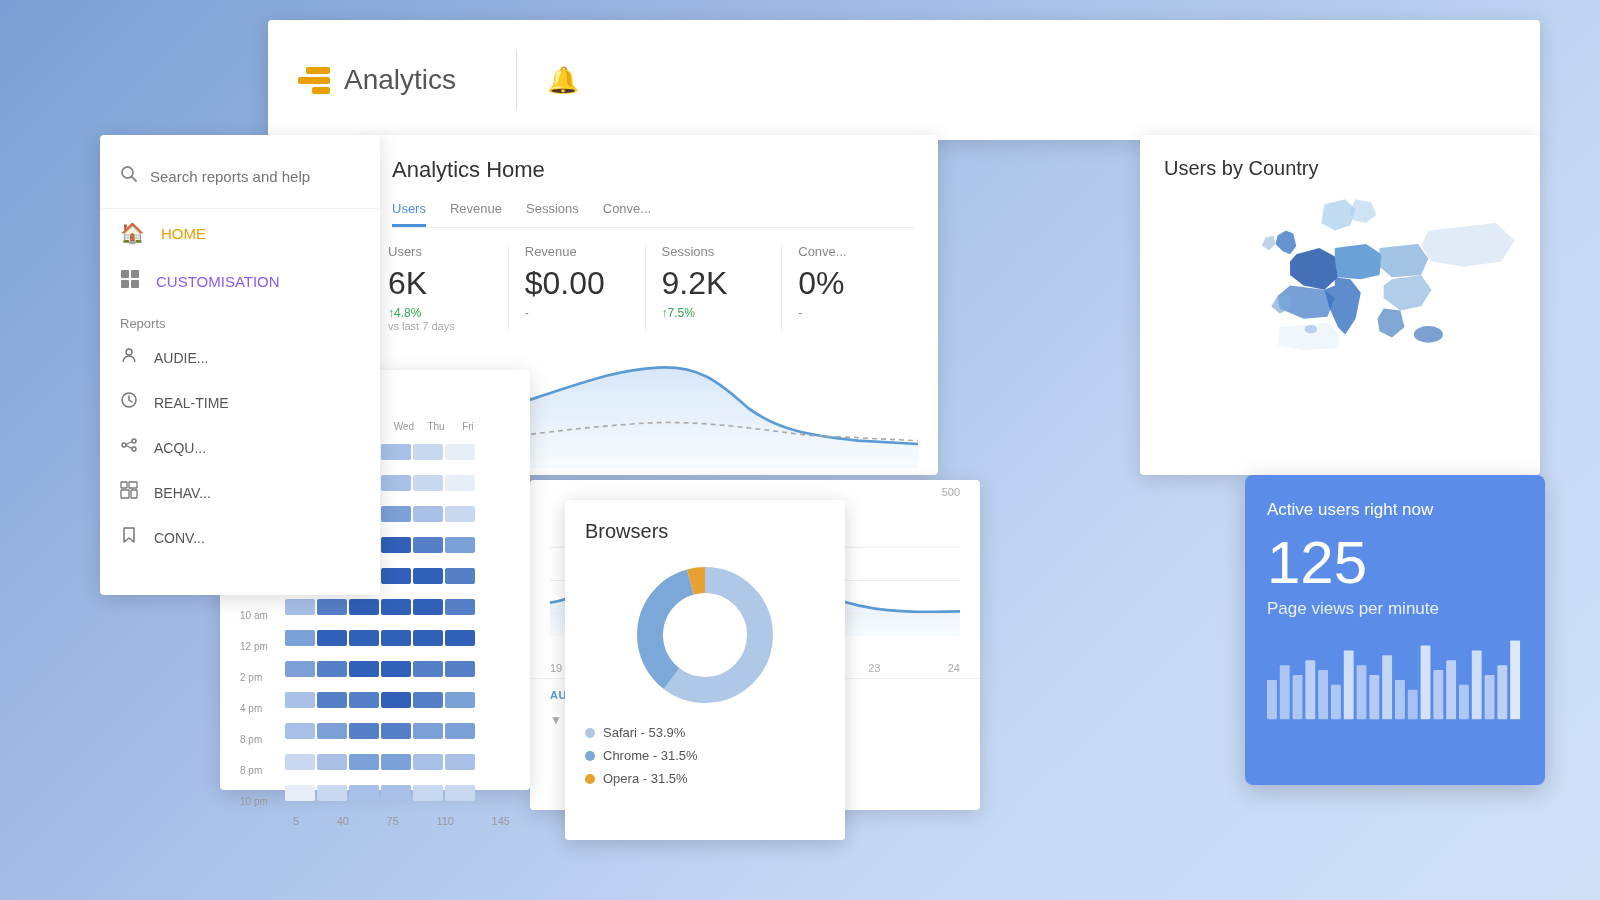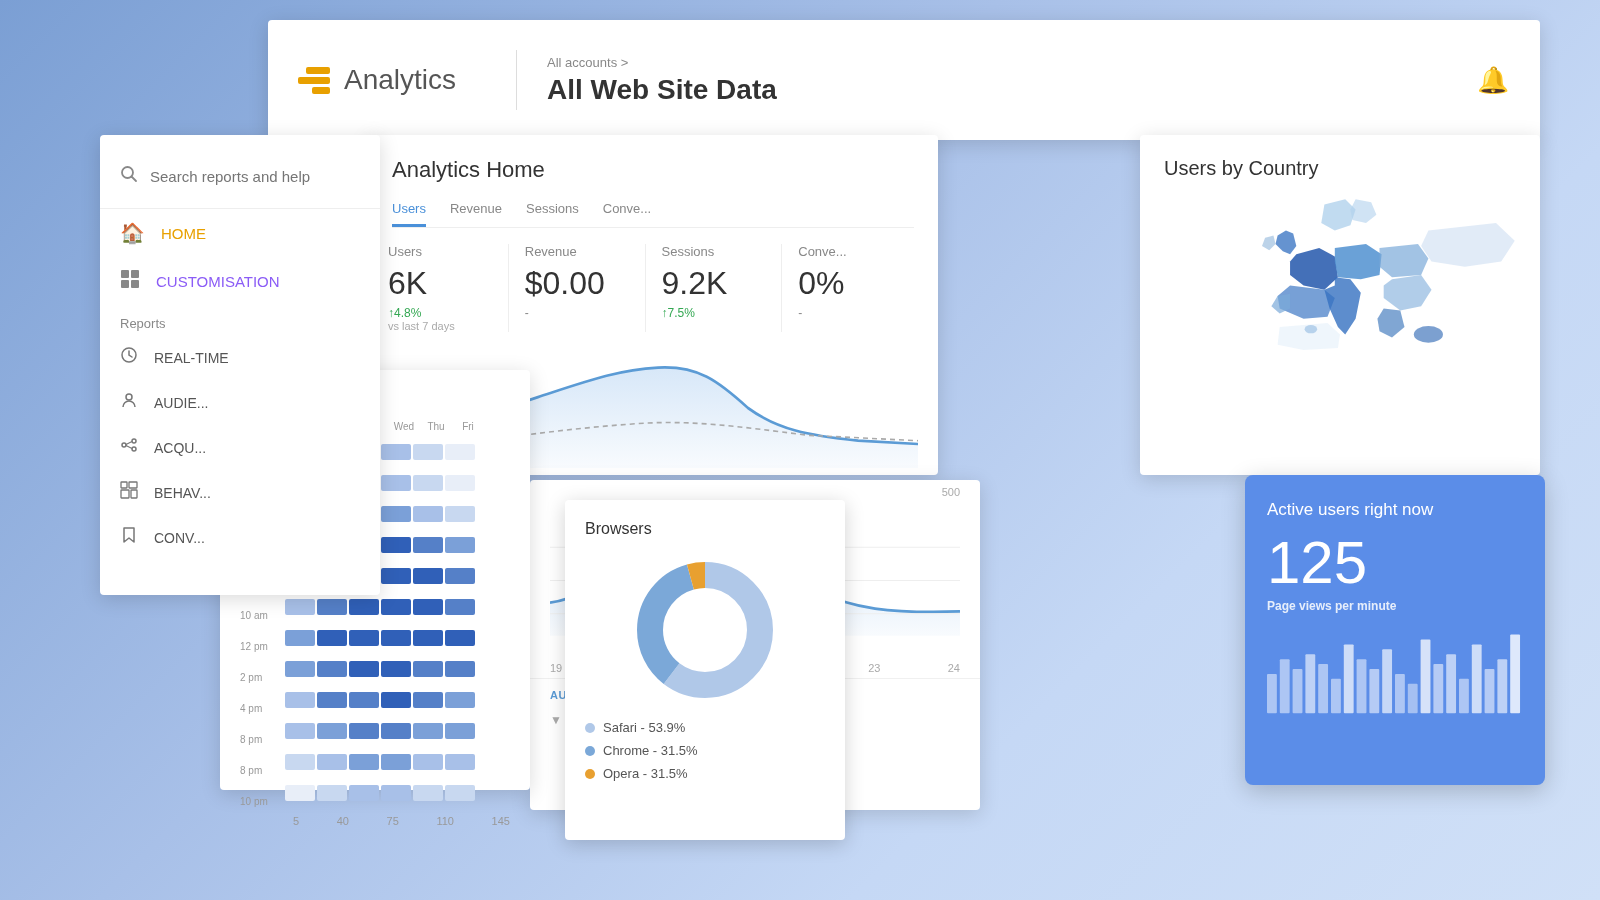--- a/index.html
+++ b/index.html
@@ -347,21 +347,21 @@
       left: 565px;
       width: 280px;
       height: 340px;
       background: white;
       border-radius: 4px;
       box-shadow: 0 4px 20px rgba(0,0,0,0.18);
       z-index: 22;
       padding: 20px;
     }
     .browsers-title {
-      font-size: 16px;
+      font-size: 20px;
       color: #333;
       font-weight: 500;
       margin-bottom: 12px;
     }
     .donut-container {
       display: flex;
       justify-content: center;
       margin: 10px 0;
     }
     .donut-svg { width: 160px; height: 160px; }
@@ -404,24 +404,23 @@
       margin-bottom: 12px;
       line-height: 1.3;
     }
     .active-users-count {
       font-size: 60px;
       font-weight: 300;
       margin-bottom: 6px;
       line-height: 1;
     }
     .active-users-subtitle {
-      font-size: 12px;
+      font-size: 17px;
       opacity: 0.85;
       margin-bottom: 6px;
-      font-weight: bold;
     }
     .sparkline-container {
       height: 100px;
       position: relative;
     }
     .sparkline-svg { width: 100%; height: 100%; }
 
     
     .c0 { background: #e8eef8; }
     .c1 { background: #c8d8f0; }
@@ -436,24 +435,20 @@
 <div class="header-panel">
   <div class="header-logo">
     <div class="logo-icon">
       <div class="logo-bar logo-bar-1"></div>
       <div class="logo-bar logo-bar-2"></div>
       <div class="logo-bar logo-bar-3"></div>
     </div>
     <span class="header-app-title">Analytics</span>
   </div>
   <div class="header-divider"></div>
-  <div class="header-account-section">
-    <div class="header-account-breadcrumb">All accounts &gt;</div>
-    <div class="header-site-title">All Web Site Data</div>
-  </div>
   <div class="header-bell">🔔</div>
 </div>
 
 <div class="sidebar-panel">
   <div class="sidebar-search">
     <span class="search-icon-svg">
       <svg width="18" height="18" viewBox="0 0 18 18" fill="none">
         <circle cx="7.5" cy="7.5" r="5.5" stroke="#888" stroke-width="1.8"></circle>
         <line x1="11.5" y1="11.5" x2="16" y2="16" stroke="#888" stroke-width="1.8" stroke-linecap="round"></line>
       </svg>
@@ -472,34 +467,34 @@
         <rect x="1" y="11" width="8" height="8" rx="1" fill="#888"></rect>
         <rect x="11" y="11" width="8" height="8" rx="1" fill="#888"></rect>
       </svg>
     </span>
     <span>CUSTOMISATION</span>
   </div>
   <div class="sidebar-reports-label">Reports</div>
   <div class="sidebar-report-item">
     <span class="rep-icon">
       <svg width="18" height="18" viewBox="0 0 18 18">
+          <circle cx="9" cy="6" r="3" stroke="#777" stroke-width="1.5" fill="none"></circle>
+          <path d="M3 16c0-3.3 2.7-6 6-6s6 2.7 6 6" stroke="#777" stroke-width="1.5" fill="none"></path>
+        </svg>
+    </span>
+    <span>AUDIE...</span>
+  </div>
+  <div class="sidebar-report-item">
+    <span class="rep-icon">
+      <svg width="18" height="18" viewBox="0 0 18 18">
           <circle cx="9" cy="9" r="7" stroke="#777" stroke-width="1.5" fill="none"></circle>
           <polyline points="9,5 9,9 12,11" stroke="#777" stroke-width="1.5" stroke-linecap="round" fill="none"></polyline>
         </svg>
     </span>
     <span>REAL-TIME</span>
-  </div>
-  <div class="sidebar-report-item">
-    <span class="rep-icon">
-      <svg width="18" height="18" viewBox="0 0 18 18">
-          <circle cx="9" cy="6" r="3" stroke="#777" stroke-width="1.5" fill="none"></circle>
-          <path d="M3 16c0-3.3 2.7-6 6-6s6 2.7 6 6" stroke="#777" stroke-width="1.5" fill="none"></path>
-        </svg>
-    </span>
-    <span>AUDIE...</span>
   </div>
   <div class="sidebar-report-item">
     <span class="rep-icon">
       <svg width="18" height="18" viewBox="0 0 18 18">
           <circle cx="4" cy="9" r="2" stroke="#777" stroke-width="1.5" fill="none"></circle>
           <circle cx="14" cy="5" r="2" stroke="#777" stroke-width="1.5" fill="none"></circle>
           <circle cx="14" cy="13" r="2" stroke="#777" stroke-width="1.5" fill="none"></circle>
           <line x1="6" y1="8.5" x2="12" y2="5.5" stroke="#777" stroke-width="1.2"></line>
           <line x1="6" y1="9.5" x2="12" y2="12.5" stroke="#777" stroke-width="1.2"></line>
         </svg>

